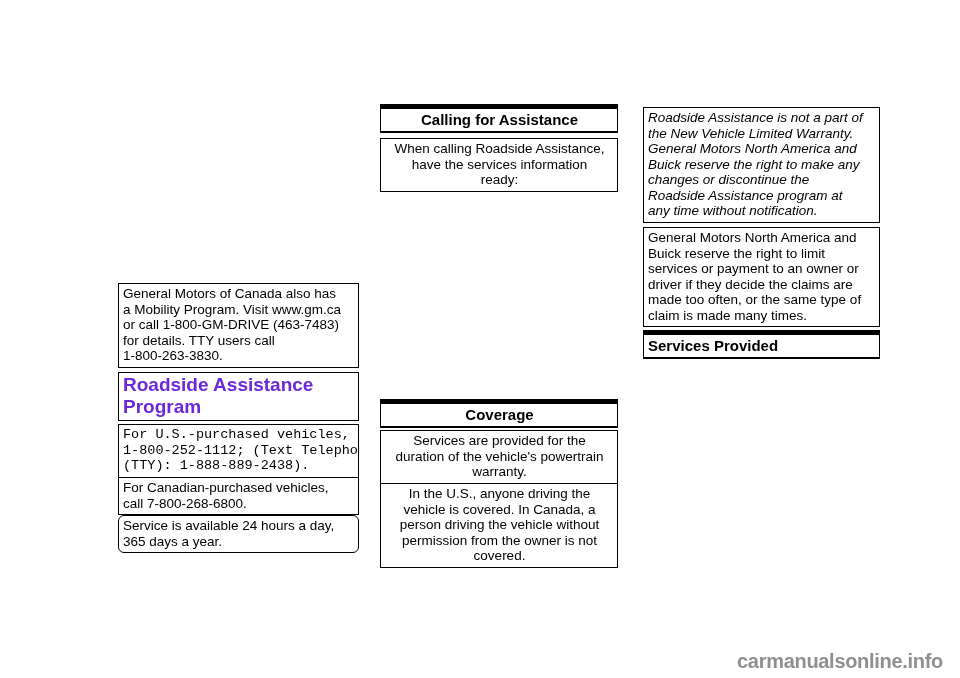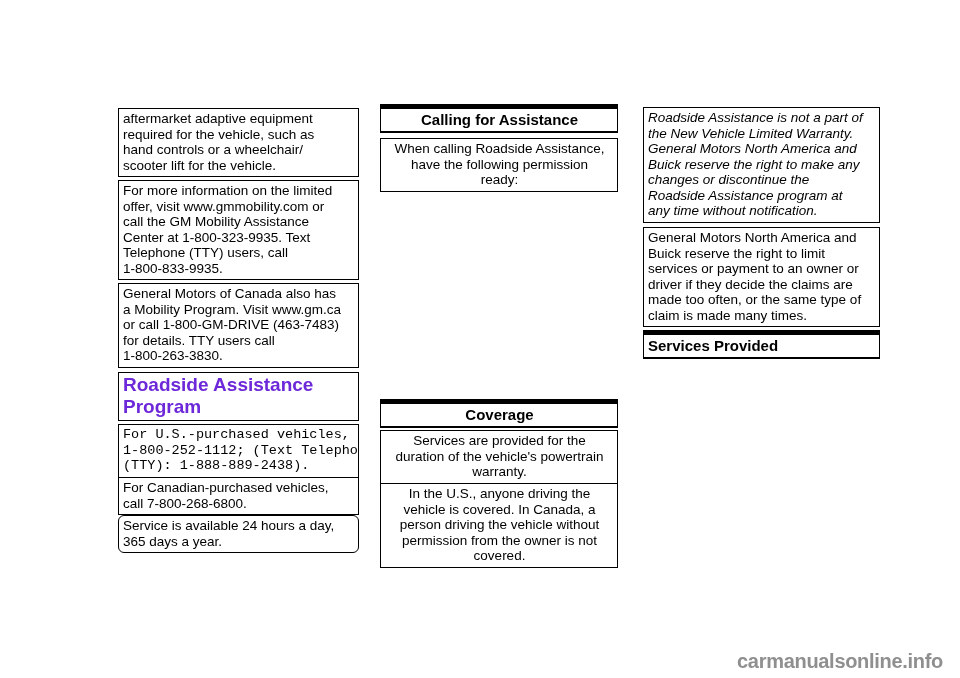--- a/index.html
+++ b/index.html
@@ -93,48 +93,38 @@
   .col-right { left: 643px; width: 237px; }
   #rp1 { top: 107px; font-style: italic; }
   #rp2 { top: 227px; }
   #rh1 { top: 330px; }
 </style>
 </head>
 <body>
 
 <div id="page">
 
-  <div id="lp1" class="tbox col-left">aftermarket adaptive equipment
-required for the vehicle, such as
-hand controls or a wheelchair/
-scooter lift for the vehicle.</div>
-  <div id="lp2" class="tbox col-left">For more information on the limited
-offer, visit www.gmmobility.com or
-call the GM Mobility Assistance
-Center at 1-800-323-9935. Text
-Telephone (TTY) users, call
-1-800-833-9935.</div>
   <div id="lp3" class="tbox col-left">General Motors of Canada also has
 a Mobility Program. Visit www.gm.ca
 or call 1-800-GM-DRIVE (463-7483)
 for details. TTY users call
 1-800-263-3830.</div>
   <div id="lh1" class="hbig col-left">Roadside Assistance
 Program</div>
   <div id="lp4" class="tbox col-left">For U.S.-purchased vehicles, call
 1-800-252-1112; (Text Telephone
 (TTY): 1-888-889-2438).</div>
   <div id="lp5" class="tbox col-left">For Canadian-purchased vehicles,
 call 7-800-268-6800.</div>
   <div id="lp6" class="tbox col-left">Service is available 24 hours a day,
 365 days a year.</div>
 
   <div id="mh1" class="hbar col-mid">Calling for Assistance</div>
   <div id="mp1" class="tbox col-mid">When calling Roadside Assistance,
-have the following permission
+have the services information
 ready:</div>
   <div id="mh2" class="hbar col-mid">Coverage</div>
   <div id="mp3" class="tbox col-mid">In the U.S., anyone driving the
 vehicle is covered. In Canada, a
 person driving the vehicle without
 permission from the owner is not
 covered.</div>
   <div id="mp2" class="tbox col-mid">Services are provided for the
 duration of the vehicle's powertrain
 warranty.</div>

